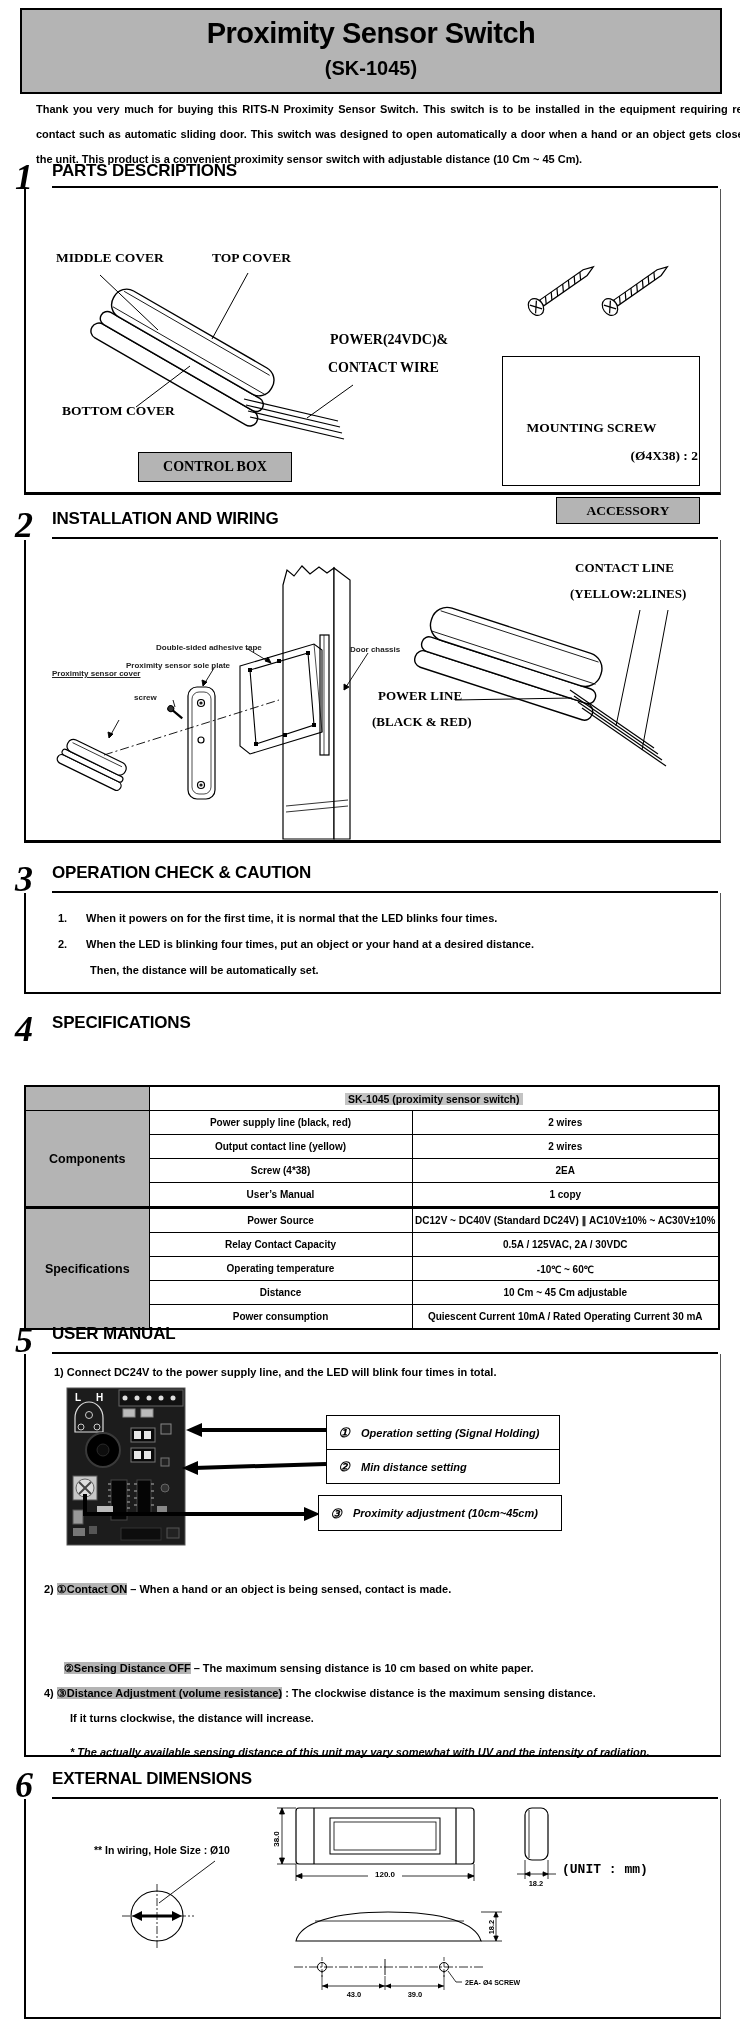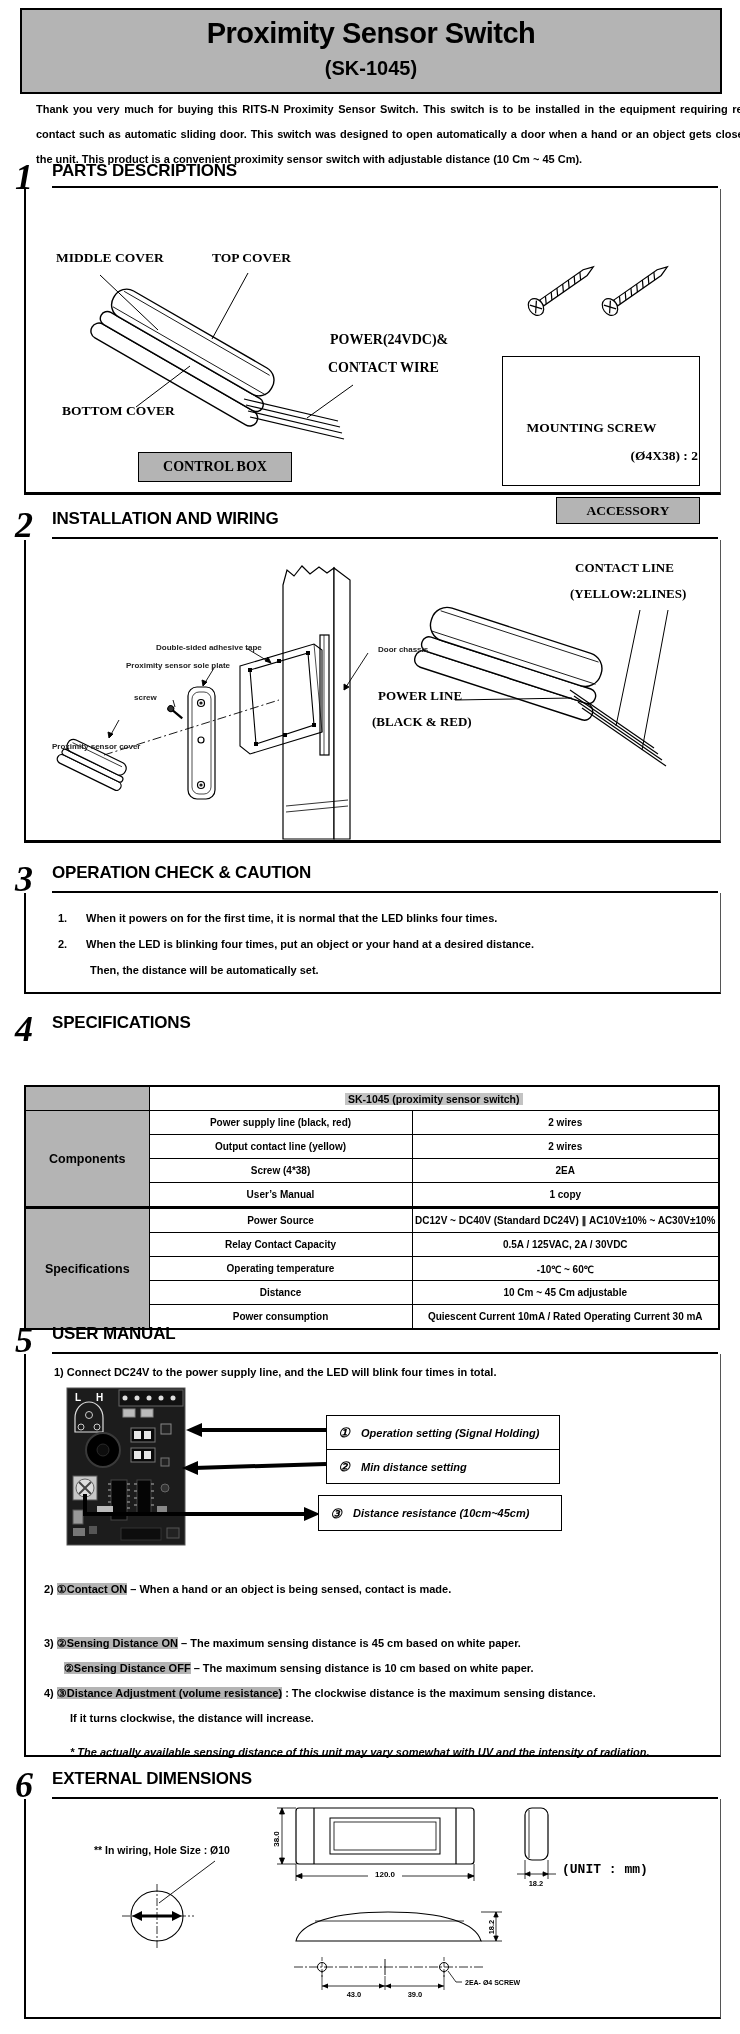--- a/index.html
+++ b/index.html
@@ -215,22 +215,22 @@
     <g stroke="#000" stroke-width="1">
       <line x1="616" y1="70" x2="592" y2="186"></line>
       <line x1="644" y1="70" x2="618" y2="210"></line>
       <line x1="431" y1="160" x2="548" y2="158"></line>
     </g>
   </svg>
 
   <div class="abs tiny" style="left:156px;top:643px;">Double-sided adhesive tape</div>
   <div class="abs tiny" style="left:126px;top:661px;">Proximity sensor sole plate</div>
   <div class="abs tiny" style="left:134px;top:693px;">screw</div>
-  <div class="abs tiny" style="left:52px;top:742px;">Proximity sensor cover</div>
-  <div class="abs tiny" style="left:350px;top:645px;margin-left:28px;">Door chassis</div>
+  <div class="abs tiny" style="left:52px;top:669px;text-decoration:underline;">Proximity sensor cover</div>
+  <div class="abs tiny" style="left:350px;top:645px;">Door chassis</div>
   <div class="abs dser" style="left:575px;top:560px;font-size:13px;">CONTACT LINE</div>
   <div class="abs dser" style="left:570px;top:586px;font-size:13px;">(YELLOW:2LINES)</div>
   <div class="abs dser" style="left:378px;top:688px;font-size:13px;">POWER LINE</div>
   <div class="abs dser" style="left:372px;top:714px;font-size:13px;">(BLACK &amp; RED)</div>
 
   <div class="abs secnum" style="left:4px;top:858px;">3</div>
   <div class="abs sectitle" style="left:52px;top:863px;">OPERATION CHECK &amp; CAUTION</div>
   <div class="abs rule" style="left:52px;top:891px;width:666px;"></div>
   <div class="abs secbox bb2" style="left:24px;top:893px;width:694px;height:99px;"></div>
   <div class="abs opitem" style="left:58px;top:912px;">1.</div>
@@ -384,29 +384,26 @@
       <span>Operation setting (Signal Holding)</span>
     </div>
     <div class="corow codiv">
       <span class="cn">②</span>
       <span>Min distance setting</span>
     </div>
   </div>
   <div class="abs callout" style="left:318px;top:1495px;width:242px;z-index:3;">
     <div class="corow" style="height:34px;">
       <span class="cn">③</span>
-      <span>Distance resistance (10cm~45cm)</span>
+      <span>Proximity adjustment (10cm~45cm)</span>
     </div>
   </div>
 
   <div class="abs step" style="left:44px;top:1583px;">
     <span>2) </span><span class="tag">①Contact ON</span><span> – When a hand or an object is being sensed, contact is made.</span>
-  </div>
-  <div class="abs step" style="left:44px;top:1637px;">
-    <span>3) </span><span class="tag">②Sensing Distance ON</span><span> – The maximum sensing distance is 45 cm based on white paper.</span>
   </div>
   <div class="abs step" style="left:64px;top:1662px;">
     <span></span><span class="tag">②Sensing Distance OFF</span><span> – The maximum sensing distance is 10 cm based on white paper.</span>
   </div>
   <div class="abs step" style="left:44px;top:1687px;">
     <span>4) </span><span class="tag">③Distance Adjustment (volume resistance)</span><span> : The clockwise distance is the maximum sensing distance.</span>
   </div>
   <div class="abs step" style="left:70px;top:1712px;">
     <span>If it turns clockwise, the distance will increase.</span>
   </div>

